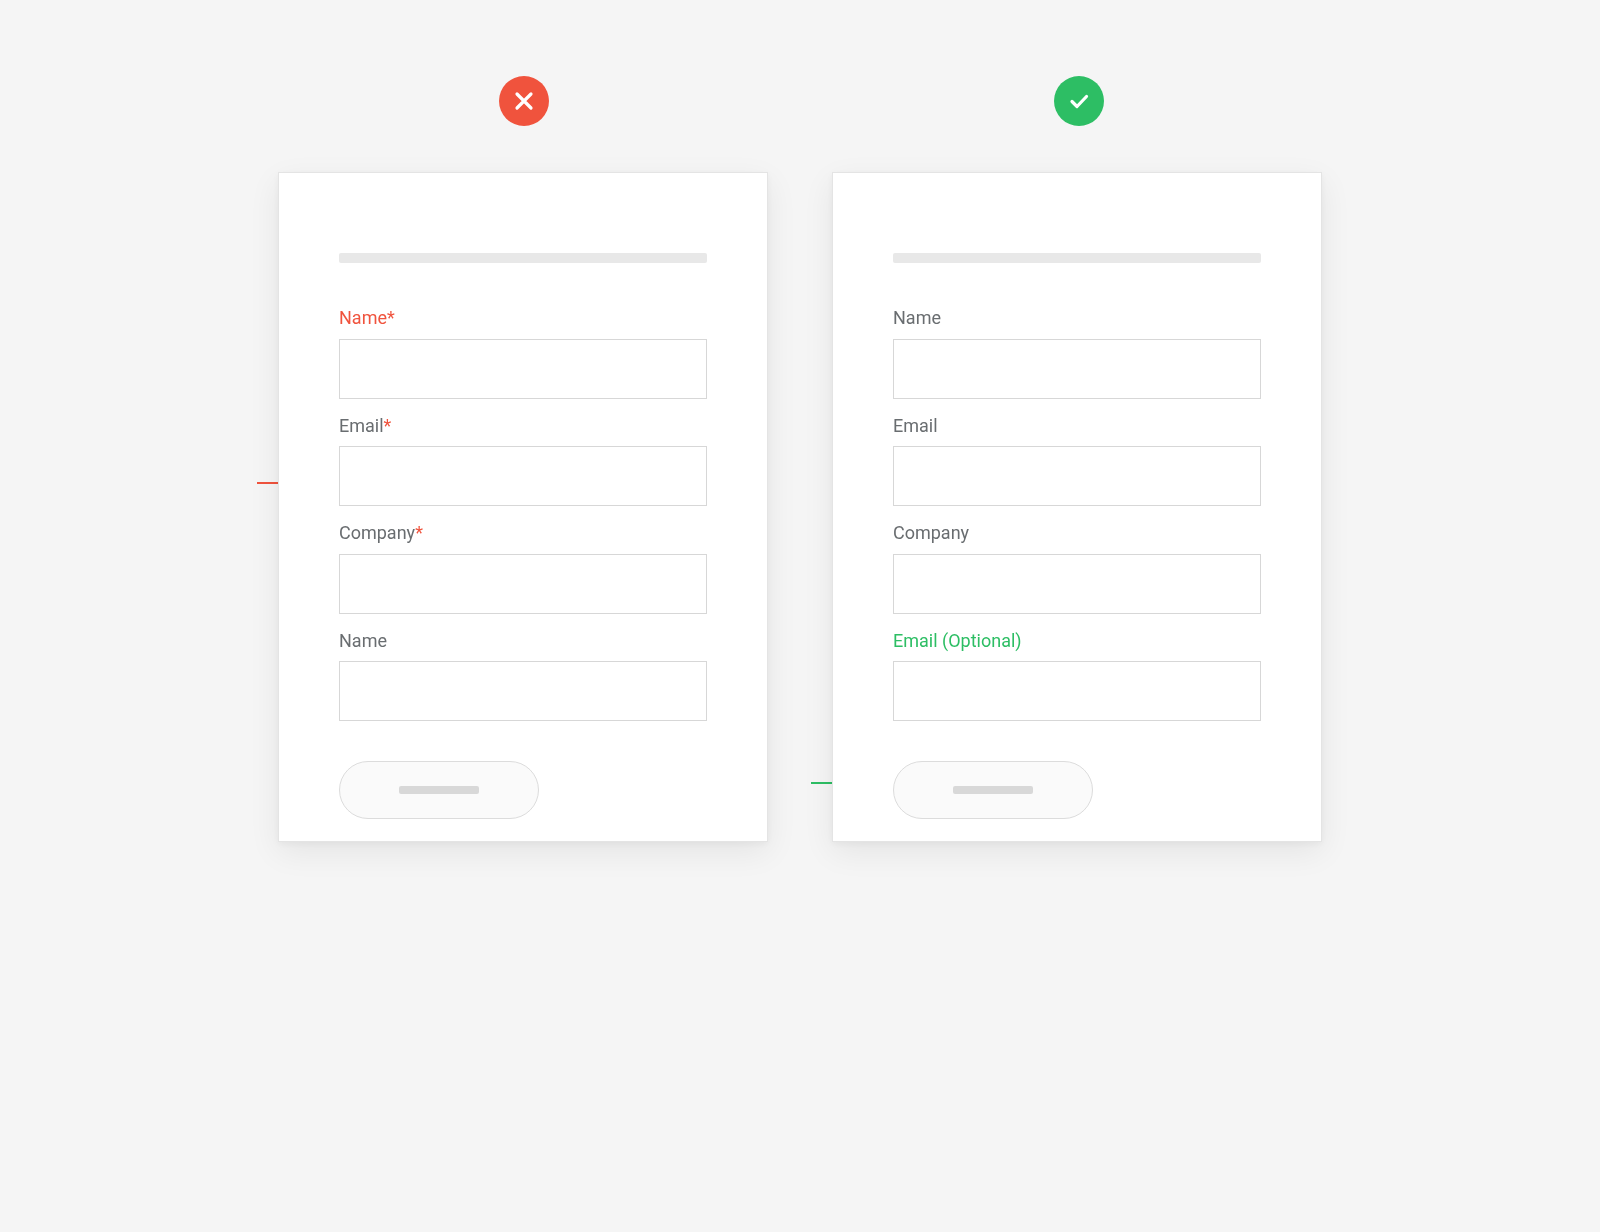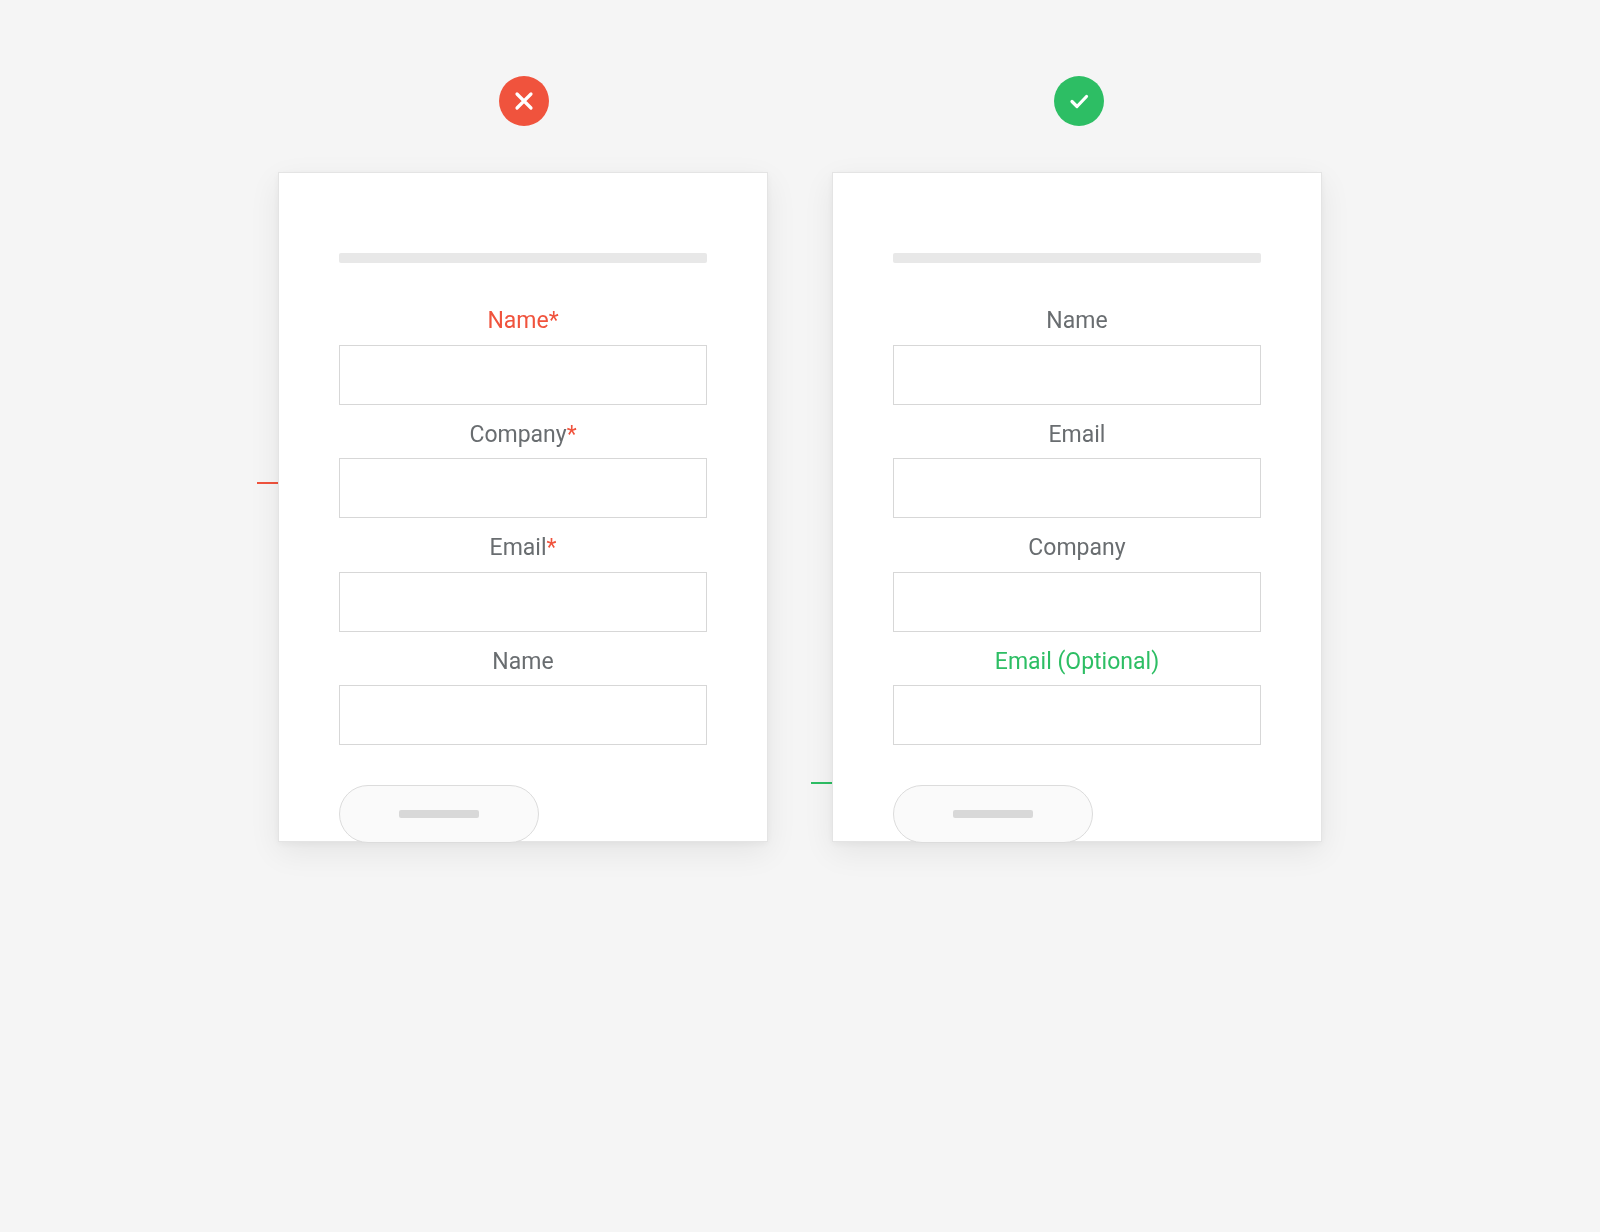--- a/index.html
+++ b/index.html
@@ -47,26 +47,25 @@
 
   .title-bar {
     height: 10px;
     background: #e8e8e8;
     border-radius: 2px;
     margin-bottom: 44px;
   }
 
   .field { margin-bottom: 16px; }
   .label {
-    font-size: 23px;
+    font-size: 18px;
     color: #696d70;
     margin-bottom: 10px;
     display: block;
     line-height: 1.2;
-    text-align: center;
   }
   .label .req { color: #f0533d; }
   .label.highlight-bad  { color: #f0533d; }
   .label.highlight-good { color: #2dbe64; }
 
   .input {
     width: 100%;
     height: 60px;
     background: #ffffff;
     border: 1px solid #d7d7d7;
@@ -139,28 +138,28 @@
 
     <div class="field">
       <span class="label highlight-bad">
         <span>Name</span><span class="req">*</span>
       </span>
       <div class="input"></div>
     </div>
 
     <div class="field">
       <span class="label">
+        <span>Email</span><span class="req">*</span>
+      </span>
+      <div class="input"></div>
+    </div>
+
+    <div class="field">
+      <span class="label">
         <span>Company</span><span class="req">*</span>
-      </span>
-      <div class="input"></div>
-    </div>
-
-    <div class="field">
-      <span class="label">
-        <span>Email</span><span class="req">*</span>
       </span>
       <div class="input"></div>
     </div>
 
     <div class="field">
       <span class="label">
         <span>Name</span>
       </span>
       <div class="input"></div>
     </div>

